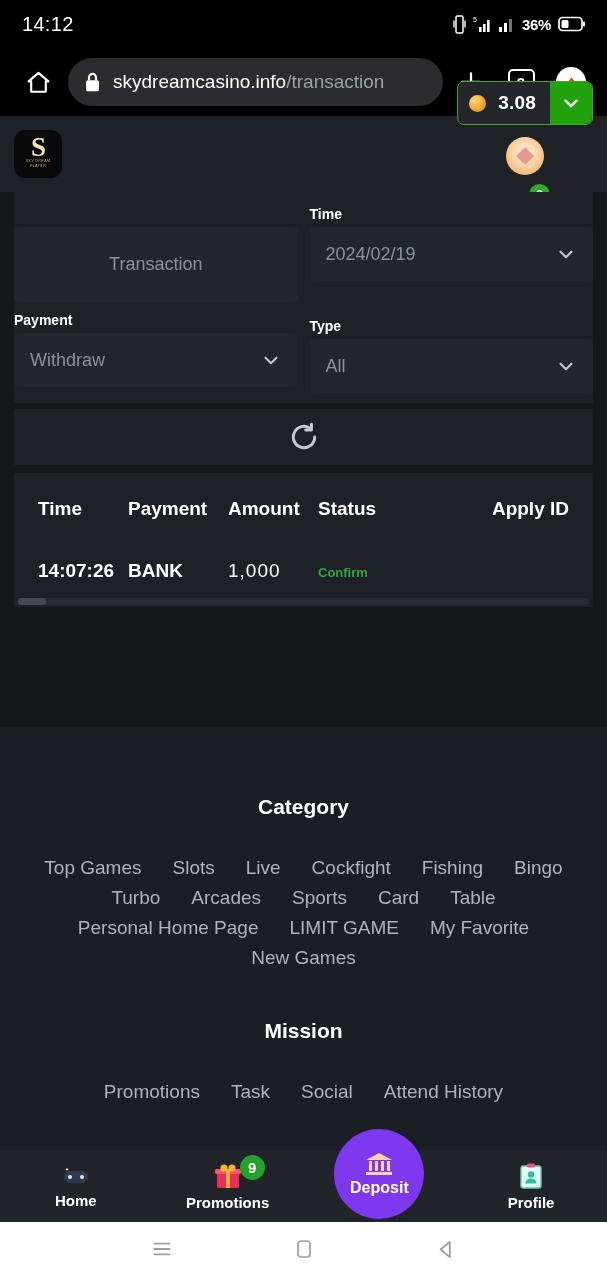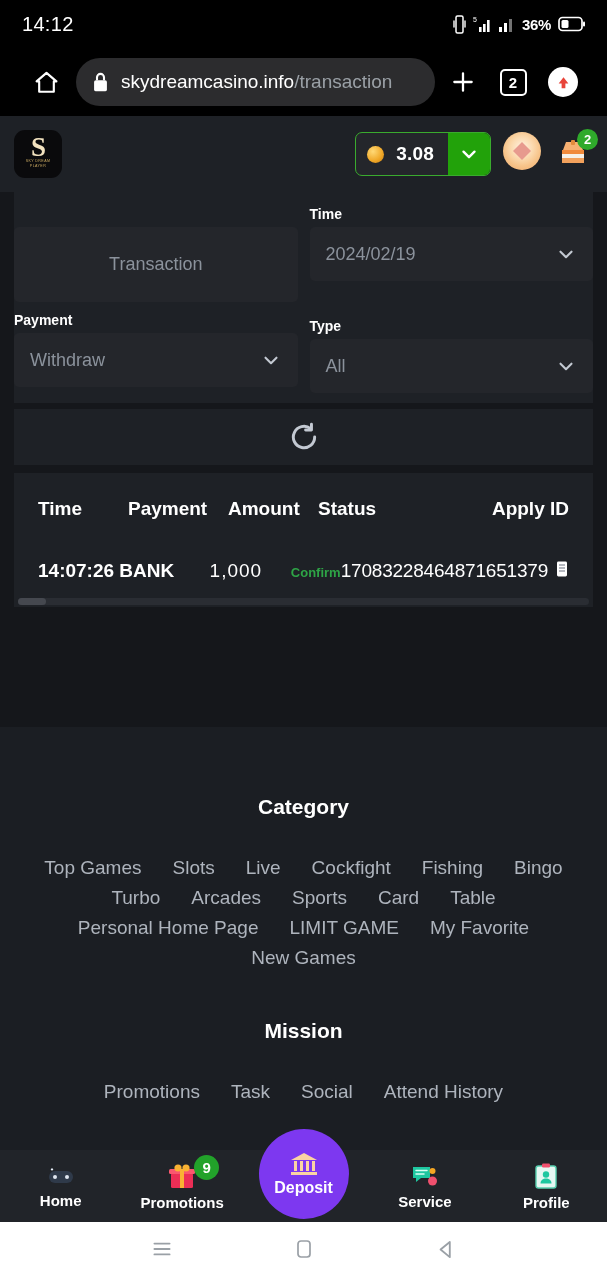--- a/index.html
+++ b/index.html
@@ -18,21 +18,21 @@
     justify-content:space-between; padding:0 22px;
   }
   .status-clock { color:#fff; font-size:20px; letter-spacing:.3px; }
   .status-icons { display:flex; align-items:center; gap:7px; }
   .status-icons svg { display:block; }
   .batt-pct { color:#fff; font-size:15px; font-weight:bold; letter-spacing:-.3px; }
 
   
   .browserbar {
     position:absolute; top:48px; left:0; width:607px; height:68px;
-    background:#000; display:flex; align-items:center; padding:0 22px; gap:6px;
+    background:#000; display:flex; align-items:center; padding:0 14px; gap:6px;
   }
   .home-btn { width:48px; height:48px; display:flex; align-items:center; justify-content:center; flex:none; }
   .omnibox {
     flex:1; height:48px; background:#2c2c2e; border-radius:24px;
     display:flex; align-items:center; padding:0 16px; gap:12px; overflow:hidden;
   }
   .url-text { font-size:19px; white-space:nowrap; overflow:hidden; }
   .url-host { color:#fff; }
   .url-path { color:#9aa0a6; }
   .browser-action { width:44px; height:44px; display:flex; align-items:center; justify-content:center; flex:none; }
@@ -54,21 +54,21 @@
   .logo {
     width:48px; height:48px; border-radius:11px; background:#0a0a0c;
     position:relative; overflow:hidden; flex:none;
     display:flex; flex-direction:column; align-items:center; justify-content:center;
   }
   .logo-s {
     font-family:"Liberation Serif", serif; font-size:27px; font-weight:bold;
     color:#f3e3c0; line-height:.85; letter-spacing:-1px; margin-top:-2px;
   }
   .logo-sub { font-size:3.6px; color:#c9a961; letter-spacing:.4px; line-height:1.5; text-align:center; }
-  .header-right { margin-left:auto; display:flex; align-items:flex-start; gap:12px; }
+  .header-right { margin-left:auto; display:flex; align-items:center; gap:12px;flex-direction:column; }
 
   .balance {
     display:flex; align-items:center; height:44px;
     border:1.5px solid #3aab2e; border-radius:7px; overflow:hidden; background:#24262b;
   }
   .balance-inner { display:flex; align-items:center; gap:12px; padding:0 14px 0 11px; height:100%; }
   .coin {
     width:17px; height:17px; border-radius:50%;
     background:radial-gradient(circle at 35% 32%, #ffd976 0%, #f0a828 58%, #c97f12 100%);
     flex:none;
@@ -334,29 +334,20 @@
         <div class="c-amount">Amount</div>
         <div class="c-status">Status</div>
         <div class="c-applyid">Apply ID</div>
       </div>
       <div class="trow">
         <div class="c-time">14:07:26</div>
         <div class="c-payment">BANK</div>
         <div class="c-amount">1,000</div>
         <div class="c-status">
           <span class="status-confirm">Confirm</span>
-        </div>
-        <div class="c-applyid" style="display:flex;align-items:center">
-          <span class="applyid-val">17083228464871651379</span>
-          <span class="copy-ico">
-            <svg width="14" height="18" viewBox="0 0 14 18">
-              <rect x="2" y="1.5" width="10" height="15" rx="1.4" fill="#fff"></rect>
-              <path d="M4 5h6M4 8h6M4 11h6" stroke="#6c7380" stroke-width="1.1"></path>
-            </svg>
-          </span>
         </div>
       </div>
       <div class="hscroll"></div>
     </div>
   </div>
 
   <div class="footer">
     <div class="sect-title" style="margin-top:68px">Category</div>
     <div class="linkrow" id="category-links" style="margin-top:38px">
         <span class="flink">Top Games</span>
@@ -414,29 +405,20 @@
           <rect x="5" y="10" width="3" height="10" fill="#fbd3a3"></rect>
           <rect x="11" y="10" width="3" height="10" fill="#fbd3a3"></rect>
           <rect x="17" y="10" width="3" height="10" fill="#fbd3a3"></rect>
           <rect x="23" y="10" width="3" height="10" fill="#fbd3a3"></rect>
           <rect x="2" y="21" width="26" height="3" fill="#fbd3a3"></rect>
         </svg>
         <span class="deposit-label">Deposit</span>
       </div>
     </div>
     <div class="navitem">
-      <svg width="30" height="26" viewBox="0 0 30 26">
-        <path d="M3 4h17v11H11l-5 4v-4H3z" fill="#1ec7a0"></path>
-        <path d="M6 7.5h11M6 11h8" stroke="#d9fff4" stroke-width="1.5" stroke-linecap="round"></path>
-        <circle cx="22.5" cy="18" r="4.5" fill="#f0506e"></circle>
-        <circle cx="22.5" cy="8" r="3" fill="#f5a623"></circle>
-      </svg>
-      <span class="navlabel">Service</span>
-    </div>
-    <div class="navitem">
       <svg width="26" height="28" viewBox="0 0 26 28">
         <rect x="3" y="4" width="20" height="22" rx="2.5" fill="#e6f7f2" stroke="#59d0b0" stroke-width="1.4"></rect>
         <rect x="9" y="1.5" width="8" height="4" rx="1.2" fill="#f0506e"></rect>
         <circle cx="13" cy="12.5" r="3.2" fill="#1ec7a0"></circle>
         <path d="M7.5 21.5c0-3.2 2.6-5 5.5-5s5.5 1.8 5.5 5z" fill="#1ec7a0"></path>
       </svg>
       <span class="navlabel">Profile</span>
     </div>
   </div>
 

